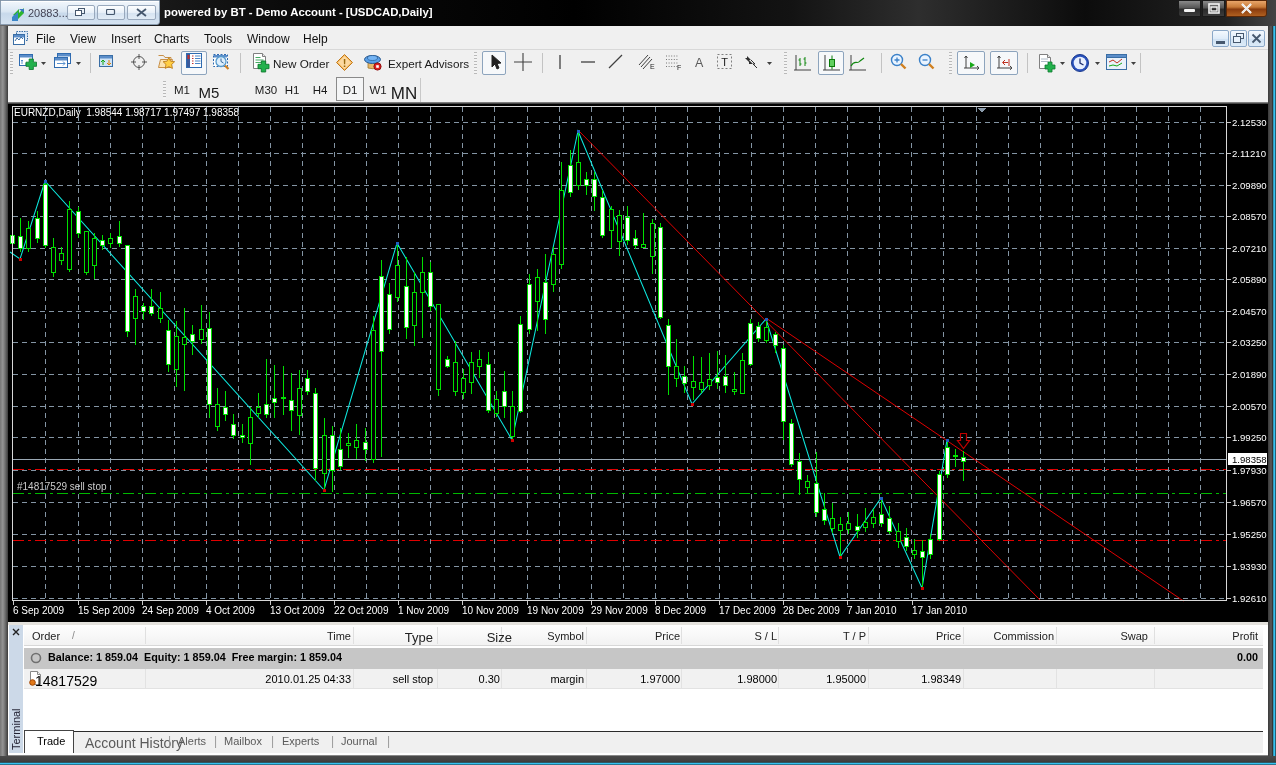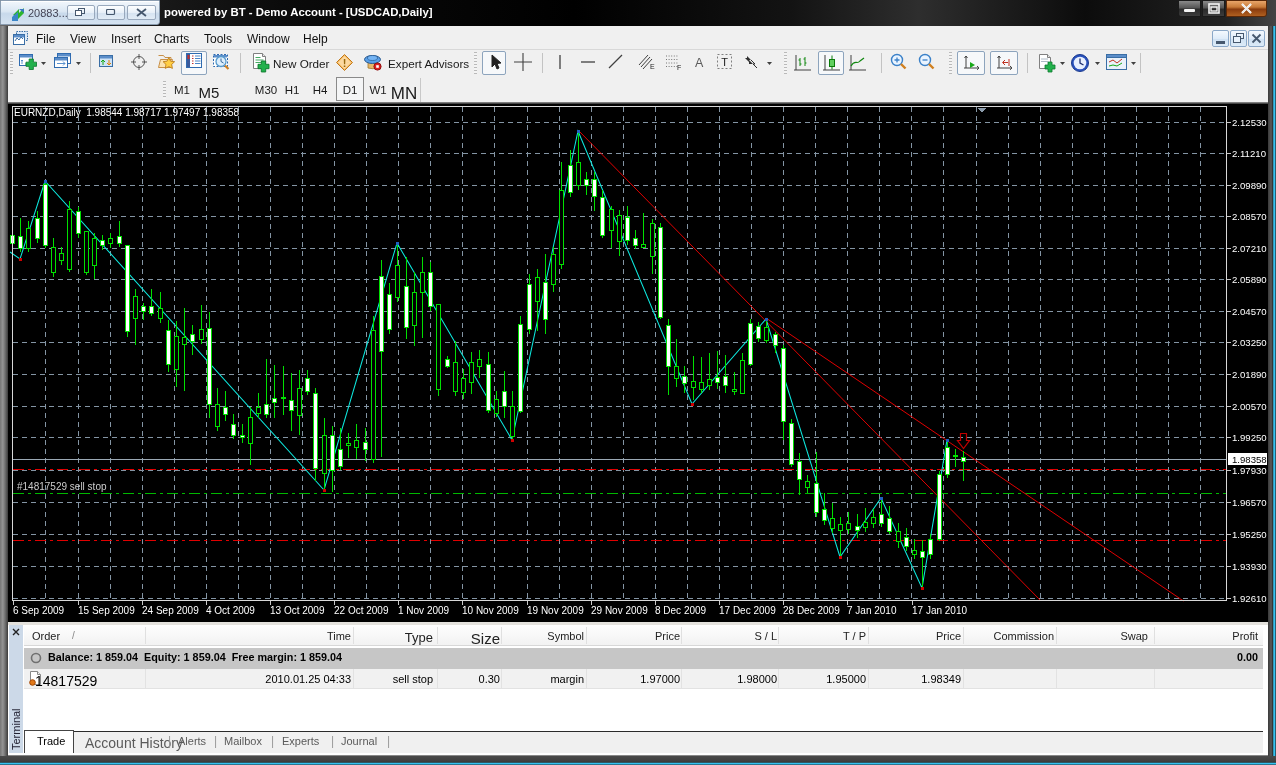--- a/index.html
+++ b/index.html
@@ -665,21 +665,21 @@
 <div class="abs" style="left:586px;top:627px;width:1px;height:17px;background:#e0e0e0"></div>
 <div class="abs" style="left:681px;top:627px;width:1px;height:17px;background:#e0e0e0"></div>
 <div class="abs" style="left:778px;top:627px;width:1px;height:17px;background:#e0e0e0"></div>
 <div class="abs" style="left:868px;top:627px;width:1px;height:17px;background:#e0e0e0"></div>
 <div class="abs" style="left:963px;top:627px;width:1px;height:17px;background:#e0e0e0"></div>
 <div class="abs" style="left:1056px;top:627px;width:1px;height:17px;background:#e0e0e0"></div>
 <div class="abs" style="left:1154px;top:627px;width:1px;height:17px;background:#e0e0e0"></div>
 <span class="abs" style="left:32px;top:630px;font-size:11px;color:#222">Order</span>
 <span class="abs" style="left:351px;top:630px;font-size:11px;color:#222;transform:translateX(-100%)">Time</span>
 <span class="abs" style="left:433px;top:630px;font-size:13px;color:#222;transform:translateX(-100%)">Type</span>
-<span class="abs" style="left:500px;top:630px;font-size:15px;color:#222;transform:translateX(-100%)">Size</span>
+<span class="abs" style="left:512px;top:630px;font-size:13px;color:#222;transform:translateX(-100%)">Size</span>
 <span class="abs" style="left:584px;top:630px;font-size:11px;color:#222;transform:translateX(-100%)">Symbol</span>
 <span class="abs" style="left:680px;top:630px;font-size:11px;color:#222;transform:translateX(-100%)">Price</span>
 <span class="abs" style="left:777px;top:630px;font-size:11px;color:#222;transform:translateX(-100%)">S / L</span>
 <span class="abs" style="left:866px;top:630px;font-size:11px;color:#222;transform:translateX(-100%)">T / P</span>
 <span class="abs" style="left:961px;top:630px;font-size:11px;color:#222;transform:translateX(-100%)">Price</span>
 <span class="abs" style="left:1054px;top:630px;font-size:11px;color:#222;transform:translateX(-100%)">Commission</span>
 <span class="abs" style="left:1148px;top:630px;font-size:11px;color:#222;transform:translateX(-100%)">Swap</span>
 <span class="abs" style="left:1258px;top:630px;font-size:11px;color:#222;transform:translateX(-100%)">Profit</span>
 <span class="abs" style="left:72px;top:630px;font-size:10px;color:#888">/</span>
 <div class="abs" style="left:24px;top:648px;width:1239px;height:21px;background:#c6c6c6"></div>

